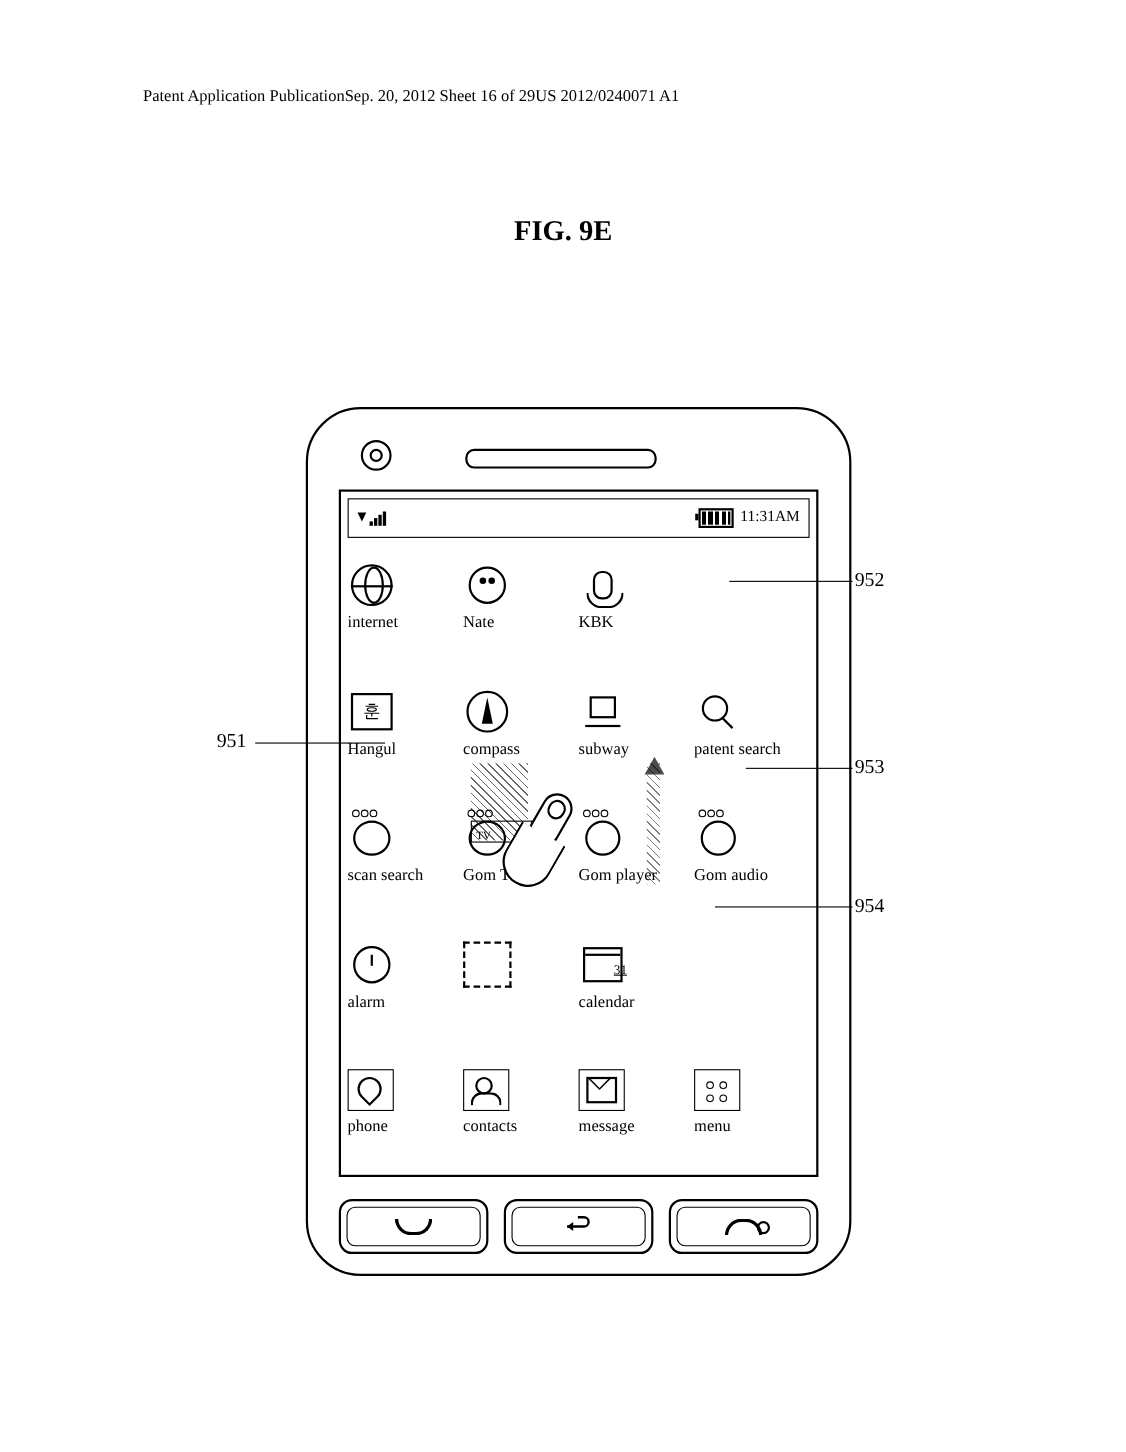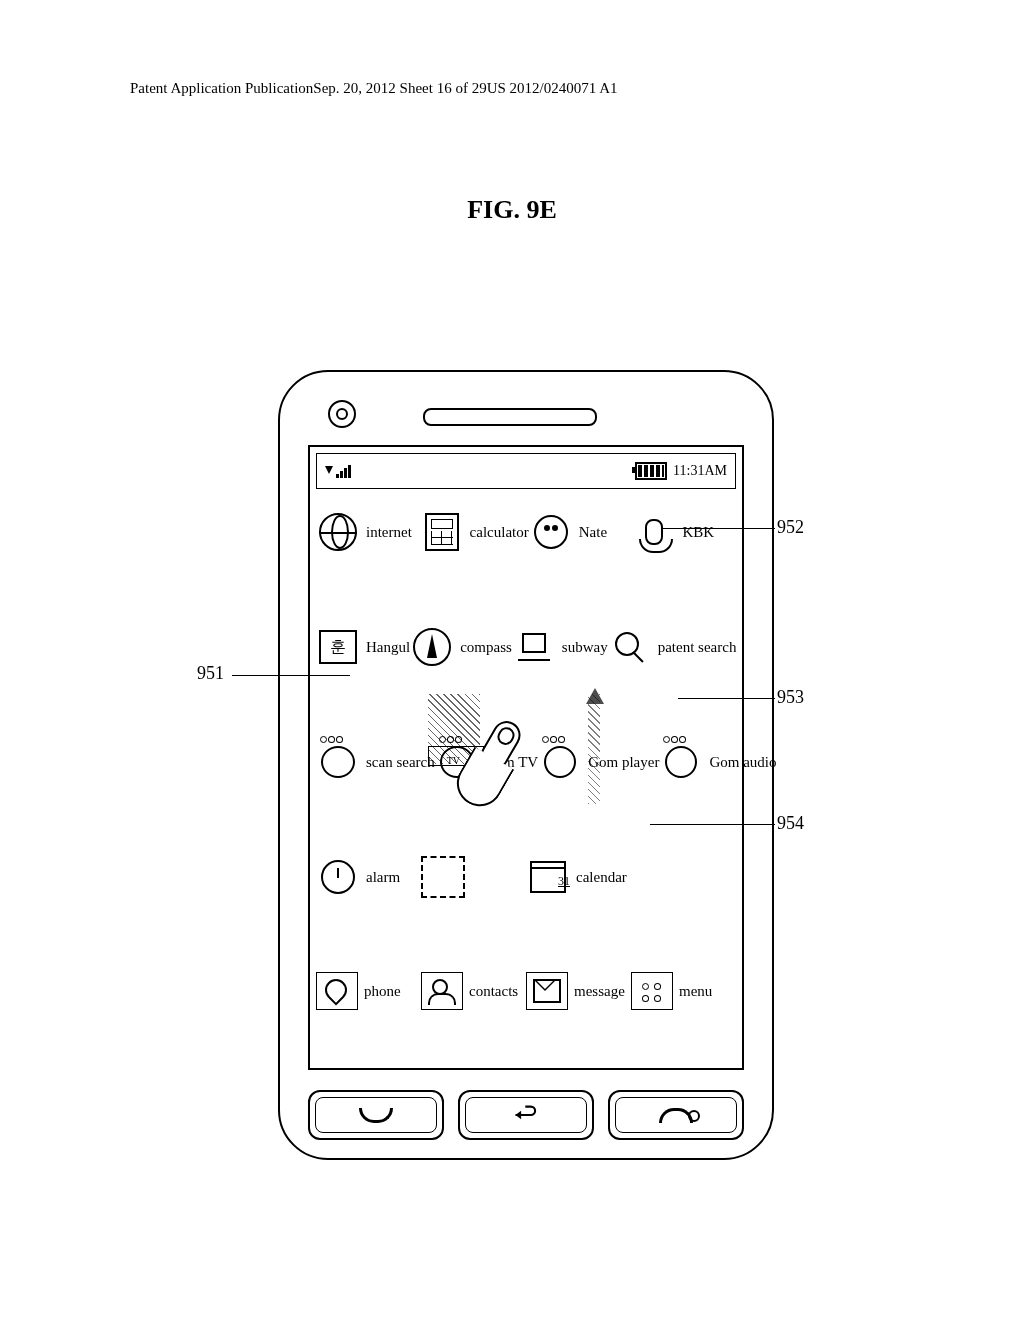--- a/index.html
+++ b/index.html
@@ -107,21 +107,21 @@
     display: grid;
     grid-template-columns: repeat(4, 1fr);
     text-align: center;
   }
   .row1{top:10px}
   .row2{top:125px}
   .row3{top:240px}
   .row4{top:355px}
   .dock{top:470px}
   .app {
-    display:flex;flex-direction:row;align-items:center;gap:6px;
+    display:flex;flex-direction:column;align-items:flex-start;gap:6px;
     font-size: 15px;
   }
   .app .ic{ width:44px;height:40px; position:relative; display:flex;align-items:center;justify-content:center;}
   .app .lbl{white-space:nowrap;}
   .dock .app .ic{ width:40px;height:36px;border:1px solid #000;}
 
   
   .ic-globe{border:2px solid #000;border-radius:50%;width:34px;height:34px;position:relative;}
   .ic-globe::before{content:"";position:absolute;top:0;bottom:0;left:50%;width:14px;margin-left:-7px;border:2px solid #000;border-radius:50%;}
   .ic-globe::after{content:"";position:absolute;left:-2px;right:-2px;top:50%;height:0;border-top:2px solid #000;}
@@ -235,26 +235,20 @@
 
       <div class="row row1">
         <div class="app">
             <div class="ic">
               <div class="ic-globe"></div>
             </div>
             <div class="lbl">internet</div>
           </div>
         <div class="app">
             <div class="ic">
-              <div class="ic-calc"></div>
-            </div>
-            <div class="lbl">calculator</div>
-          </div>
-        <div class="app">
-            <div class="ic">
               <div class="ic-nate"></div>
             </div>
             <div class="lbl">Nate</div>
           </div>
         <div class="app">
             <div class="ic">
               <div class="ic-mic"></div>
             </div>
             <div class="lbl">KBK</div>
           </div>

